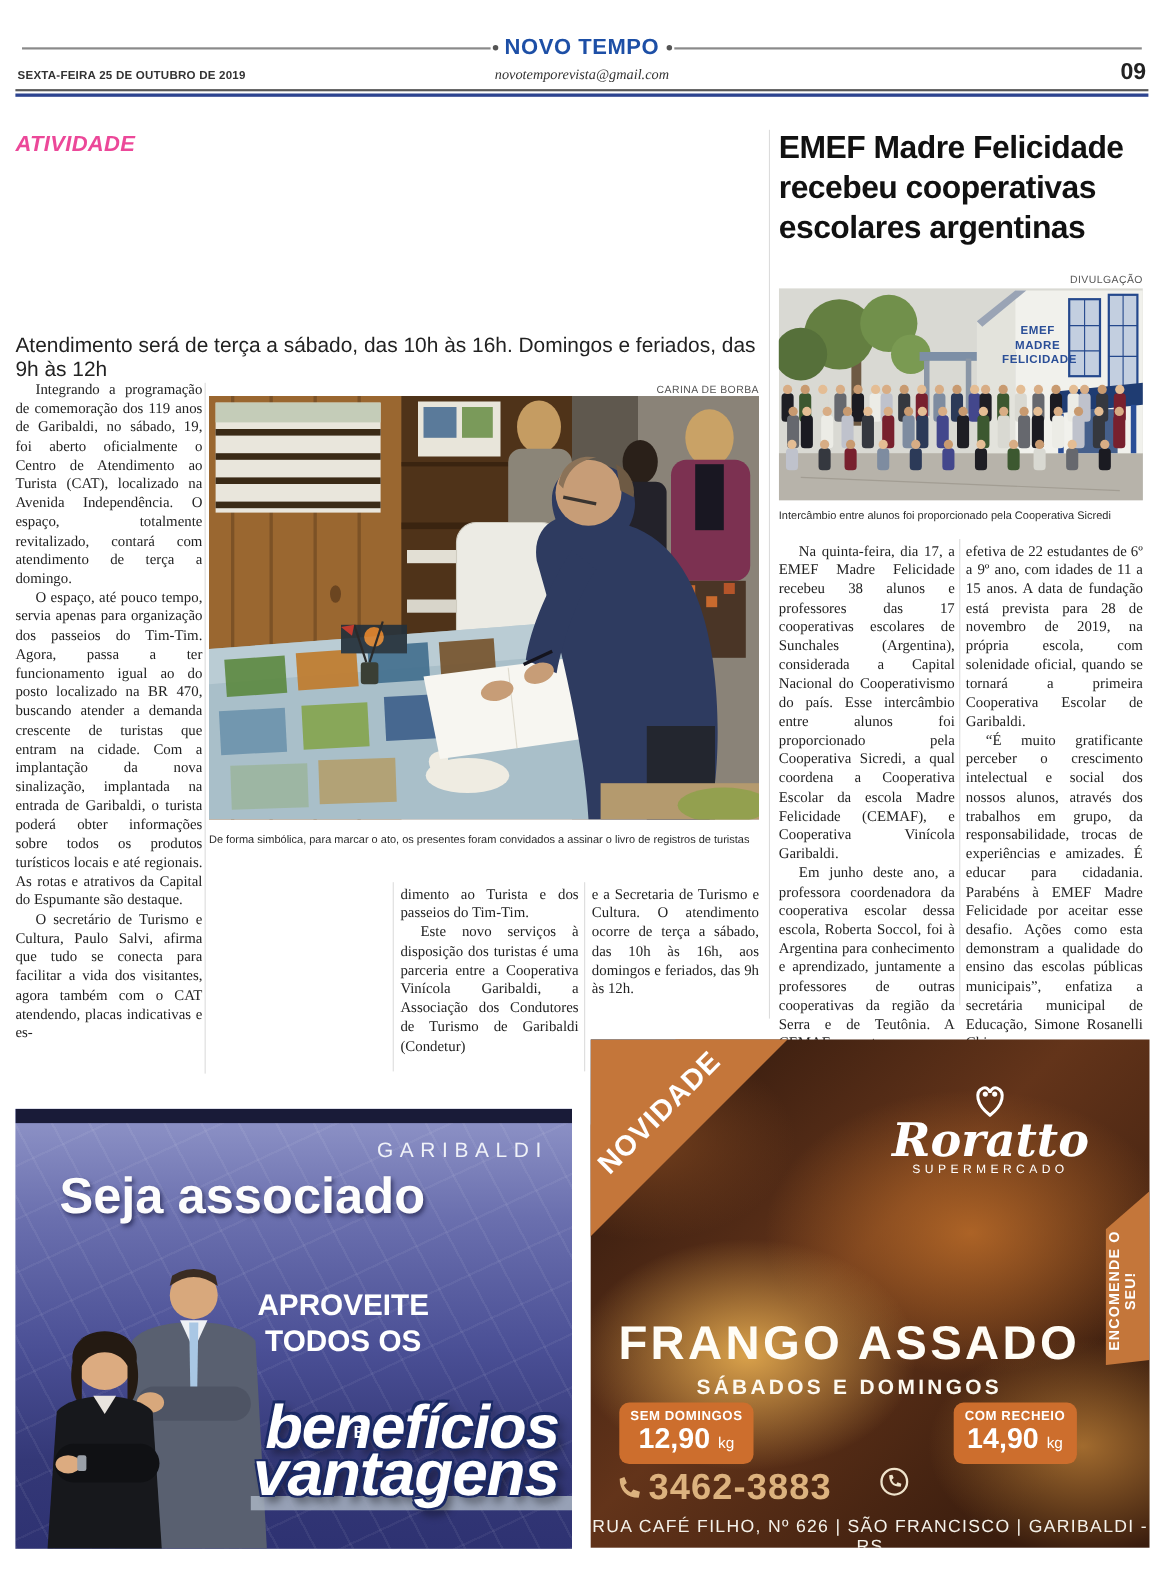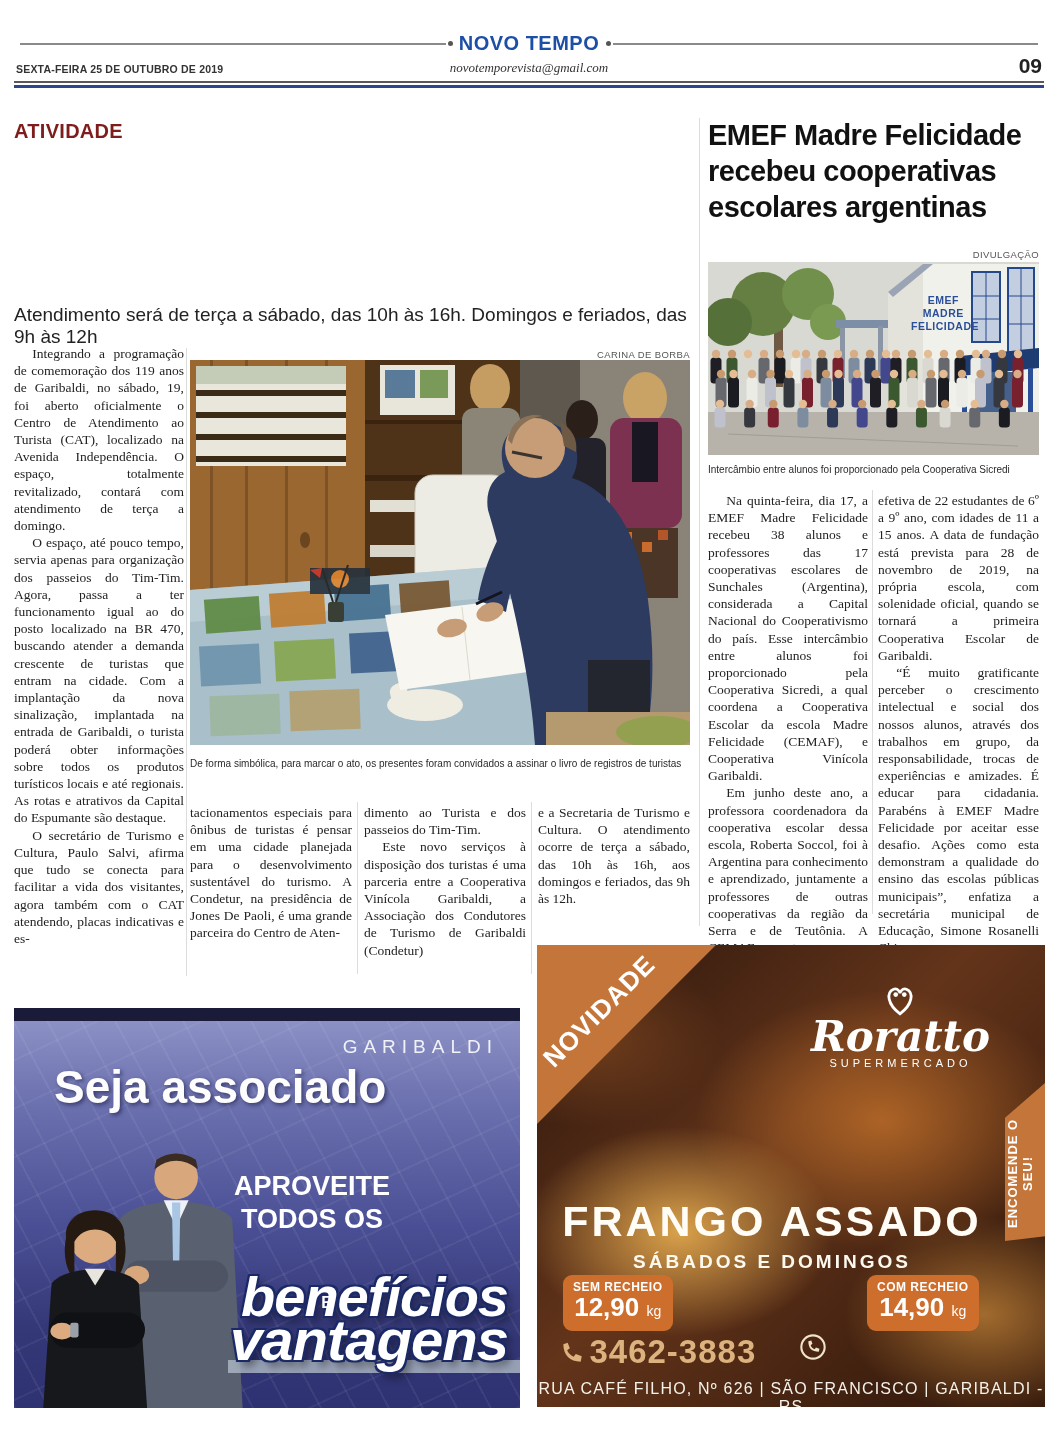--- a/index.html
+++ b/index.html
@@ -13,21 +13,21 @@
   .credit{font-size:9.5px;color:#555;letter-spacing:.4px;}
   .caption{font-size:10px;line-height:17px;color:#2a2a2a;}
   
   .mast-title{font-size:20px;font-weight:bold;color:#1d4fa6;letter-spacing:.5px;}
   .mast-email{font-size:13px;font-style:italic;color:#333;font-family:"Liberation Serif",serif;}
   .mast-date{font-size:10.5px;font-weight:bold;color:#333;letter-spacing:.2px;}
   .mast-page{font-size:21px;font-weight:bold;color:#222;}
   .hline{position:absolute;height:2px;background:#8a8a8a;}
   .hdot{position:absolute;width:5px;height:5px;border-radius:50%;background:#555;}
   
-  .section-label{font-size:20px;font-weight:bold;color:#7f1d1d;letter-spacing:.3px;}
+  .section-label{font-size:20px;font-weight:bold;color:#ec4899;letter-spacing:.3px;font-style:italic;}
   .headline-main{font-size:45px;line-height:54px;font-weight:bold;color:#111;
                  letter-spacing:-1px;margin:0;}
   .subhead{font-size:19px;color:#222;font-weight:normal;margin:0;}
   .headline-sec{font-size:29px;line-height:36px;font-weight:bold;color:#111;
                 letter-spacing:-.5px;margin:0;}
   
   .cic-ad{left:14px;top:1008px;width:506px;height:400px;overflow:hidden;
           background:linear-gradient(180deg,#8a8fc4 4%,#6a6fae 25%,#4a4f95 55%,#343877 80%,#2e3272 100%);}
   .cic-ad .circuit{position:absolute;inset:0;
           background:repeating-linear-gradient(62deg,rgba(255,255,255,.06) 0 2px,transparent 2px 30px),
@@ -180,23 +180,20 @@
       <ellipse cx="262" cy="268" rx="15" ry="9" fill="#c79d77" transform="rotate(-12 262 268)"></ellipse>
       <line x1="286" y1="244" x2="312" y2="232" stroke="#14141e" stroke-width="3"></line>
       <rect x="398" y="300" width="62" height="85" fill="#23262f"></rect>
     </g>
     <rect x="356" y="352" width="144" height="33" fill="#b49a6e"></rect>
     <ellipse cx="468" cy="372" rx="42" ry="16" fill="#93a04f"></ellipse>
   </svg>
 
   <div class="abs caption" style="left:176px;top:643px;width:500px;">De forma simbólica, para marcar o ato, os presentes foram convidados a assinar o livro de registros de turistas</div>
 
-  <div class="abs body-col" style="left:176px;top:692px;width:162px;height:176px;">
-    <p style="text-indent:0;">tacionamentos especiais para ônibus de turistas é pensar em uma cidade planejada para o desenvolvimento sustentável do turismo. A Condetur, na presidência de Jones De Paoli, é uma grande parceira do Centro de Aten-</p>
-  </div>
   <div class="abs body-col" style="left:350px;top:692px;width:162px;height:176px;">
     <p style="text-indent:0;">dimento ao Turista e dos passeios do Tim-Tim.</p>
     <p>Este novo serviços à disposição dos turistas é uma parceria entre a Cooperativa Vinícola Garibaldi, a Associação dos Condutores de Turismo de Garibaldi (Condetur)</p>
   </div>
   <div class="abs body-col" style="left:524px;top:692px;width:152px;height:176px;">
     <p style="text-indent:0;">e a Secretaria de Turismo e Cultura. O atendimento ocorre de terça a sábado, das 10h às 16h, aos domingos e feriados, das 9h às 12h.</p>
   </div>
 </div>
 
 <div class="vrule" style="left:186px;top:348px;height:628px;"></div>
@@ -423,21 +420,21 @@
   </div>
 
   <div class="ror-strip">
     <span>ENCOMENDE O SEU!</span>
   </div>
 
   <div class="abs ror-product" style="left:0;top:252px;width:470px;">FRANGO ASSADO</div>
   <div class="abs ror-days" style="left:0;top:306px;width:470px;">SÁBADOS E DOMINGOS</div>
 
   <div class="ror-badge" style="left:26px;top:330px;">
-    <div class="lbl">SEM RECHEIO</div>
+    <div class="lbl">SEM DOMINGOS</div>
     <div class="prc"><span>12,90</span> <small>kg</small></div>
   </div>
   <div class="ror-badge" style="left:330px;top:330px;">
     <div class="lbl">COM RECHEIO</div>
     <div class="prc"><span>14,90</span> <small>kg</small></div>
   </div>
 
   <div class="abs" style="left:22px;top:388px;text-align:right;">
     <svg width="26" height="26" viewBox="0 0 24 24" style="vertical-align:-3px;">
       <path d="M4 4 C4 14 10 20 20 20 L21 15 L15.5 13 L13.5 15.5 C10.5 14 9 12.5 7.5 9.5 L10 7.5 L8 2.5 Z" fill="#dcb27e"></path>

